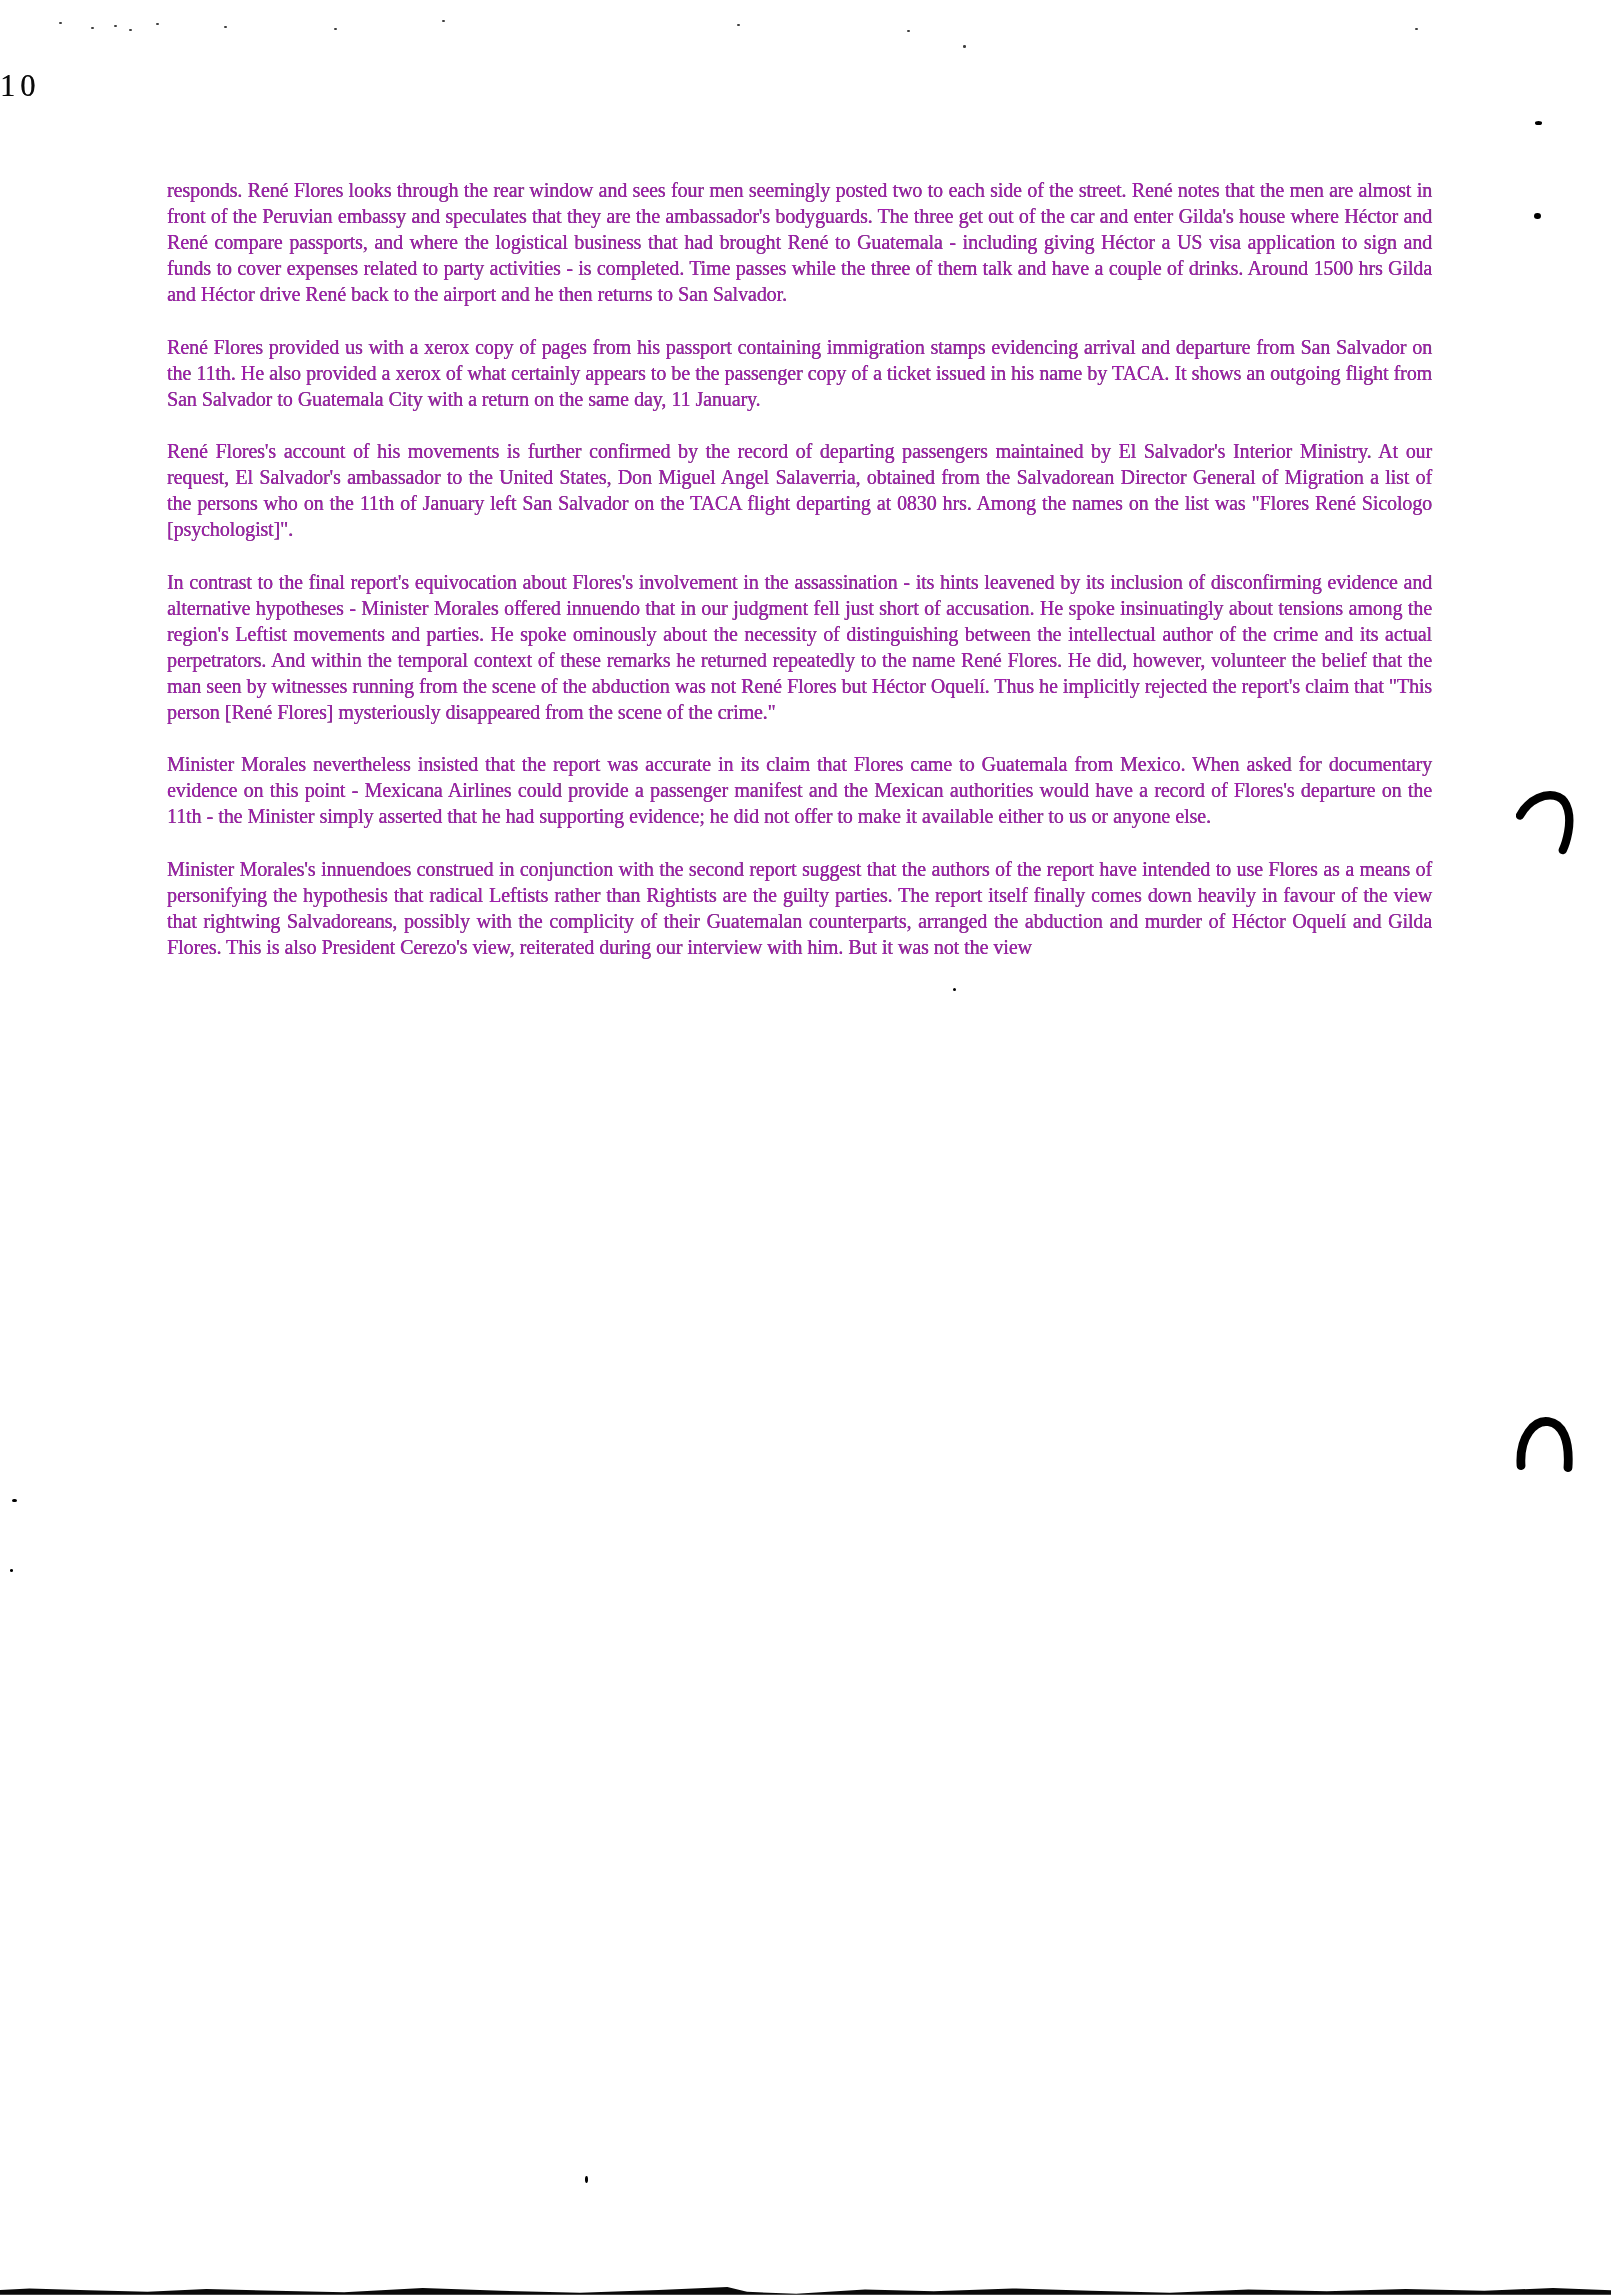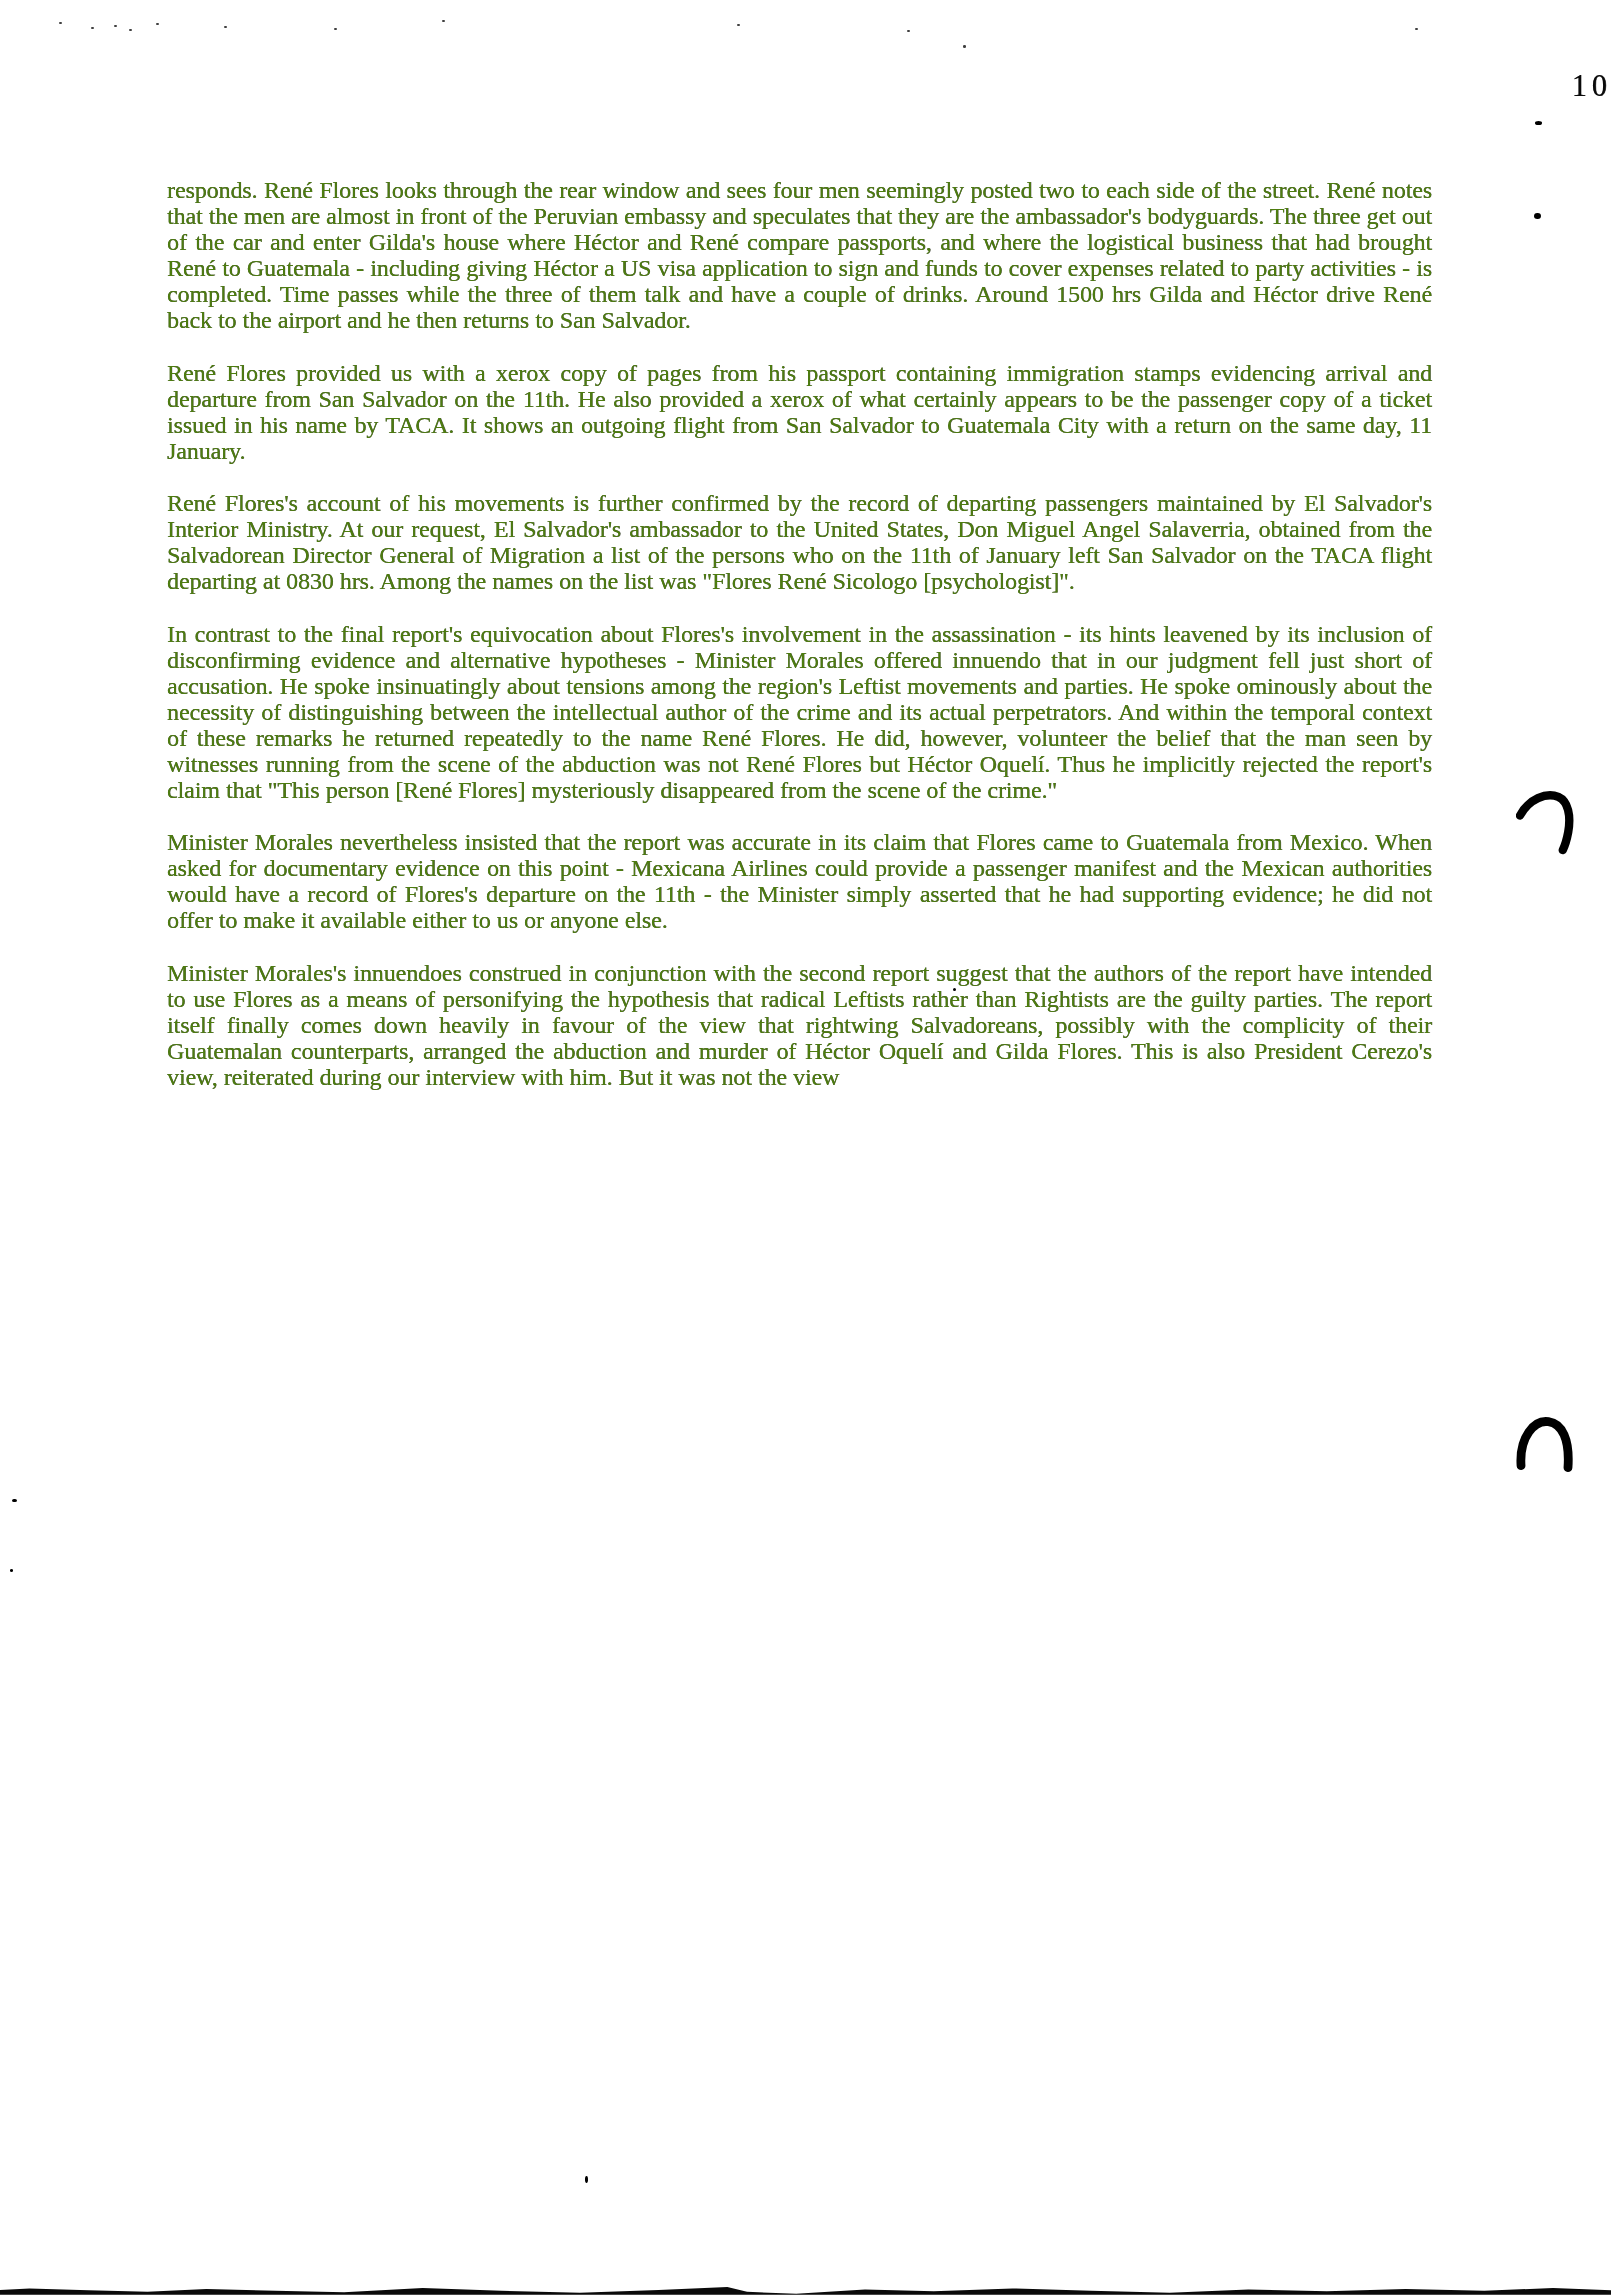--- a/index.html
+++ b/index.html
@@ -18,42 +18,42 @@
     font-family: "Liberation Serif", "DejaVu Serif", serif;
     color: #000000;
   }
 
   
   #page-number {
     position: absolute;
     top: 69px;
     left: 0;
     width: 1612px;
-    text-align: right;
+    text-align: left;
     font-size: 30.5px;
     letter-spacing: 4.9px;
     font-family: "Liberation Serif", "DejaVu Serif", serif;
     color: #0a0a0a;
   }
 
   
   #body-column {
     position: absolute;
     left: 167px;
     top: 177px;
     width: 1265px;
   }
 
   .para {
-    font-size: 24px;
+    font-size: 20px;
     line-height: 26px;
     text-align: justify;
     text-justify: inter-word;
     margin: 0 0 26.5px 0;
-    color: #4d7c0f;
+    color: #a21caf;
     font-family: "Liberation Serif", "DejaVu Serif", serif;
     letter-spacing: -0.1px;
     word-spacing: 0.2px;
     transform: scaleY(1.0);
   }
 
   .para:last-child { margin-bottom: 7px; }
 
   
   .para, #page-number {

